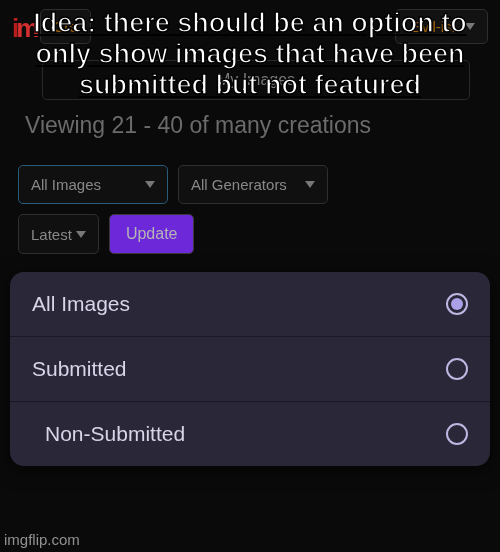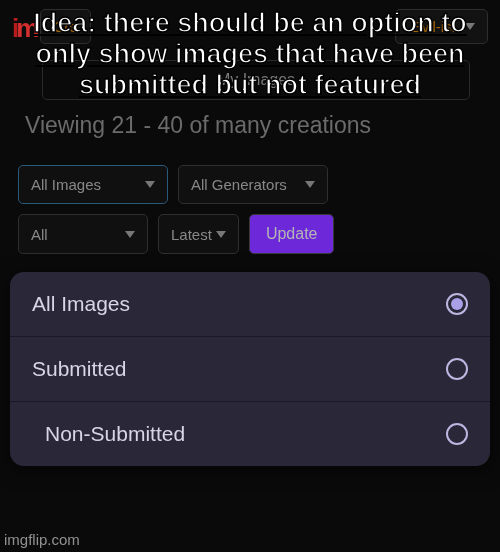--- a/index.html
+++ b/index.html
@@ -179,24 +179,20 @@
     <span>All Images</span>
     <span class="chevron-down"></span>
   </div>
   <div class="dropdown">
     <span>All Generators</span>
     <span class="chevron-down"></span>
   </div>
 </div>
 
 <div class="filters row2">
-  <div class="dropdown small">
-    <span>All</span>
-    <span class="chevron-down"></span>
-  </div>
   <div class="dropdown small" style="min-width:auto;">
     <span>Latest</span>
     <span class="chevron-down"></span>
   </div>
   <div class="update-btn">
     <span>Update</span>
   </div>
 </div>
 
 <div class="dropdown-menu">

